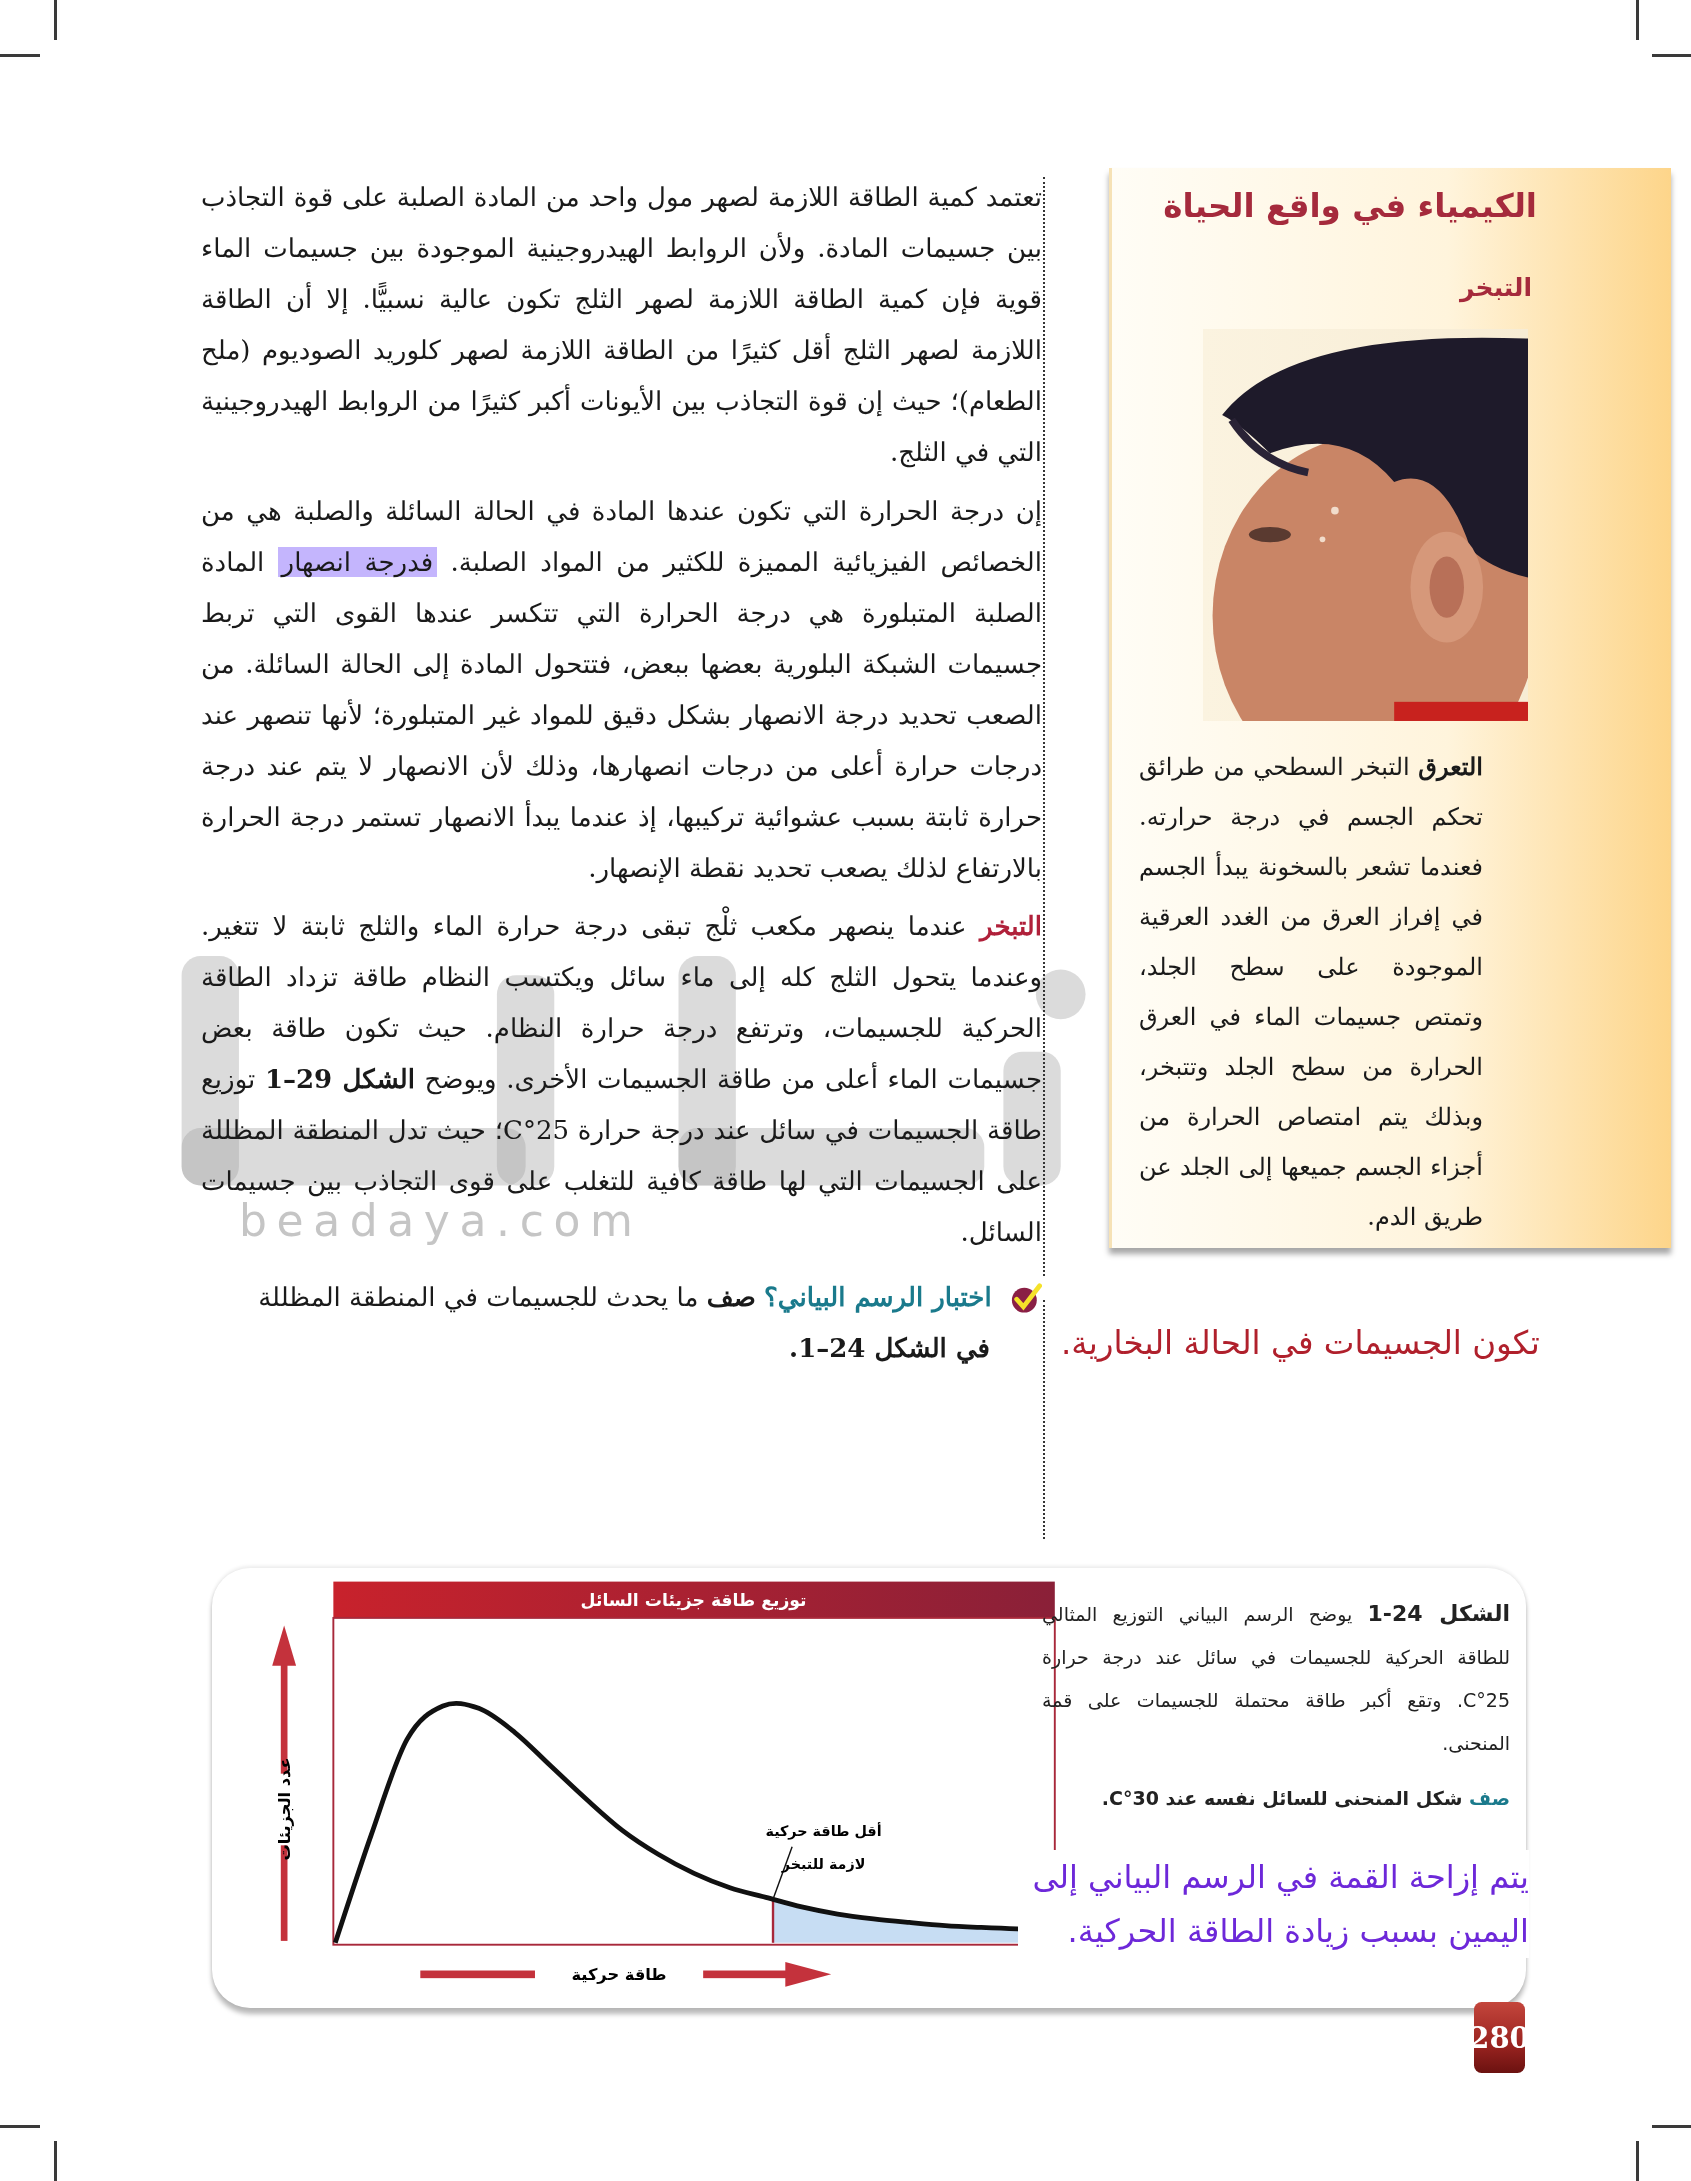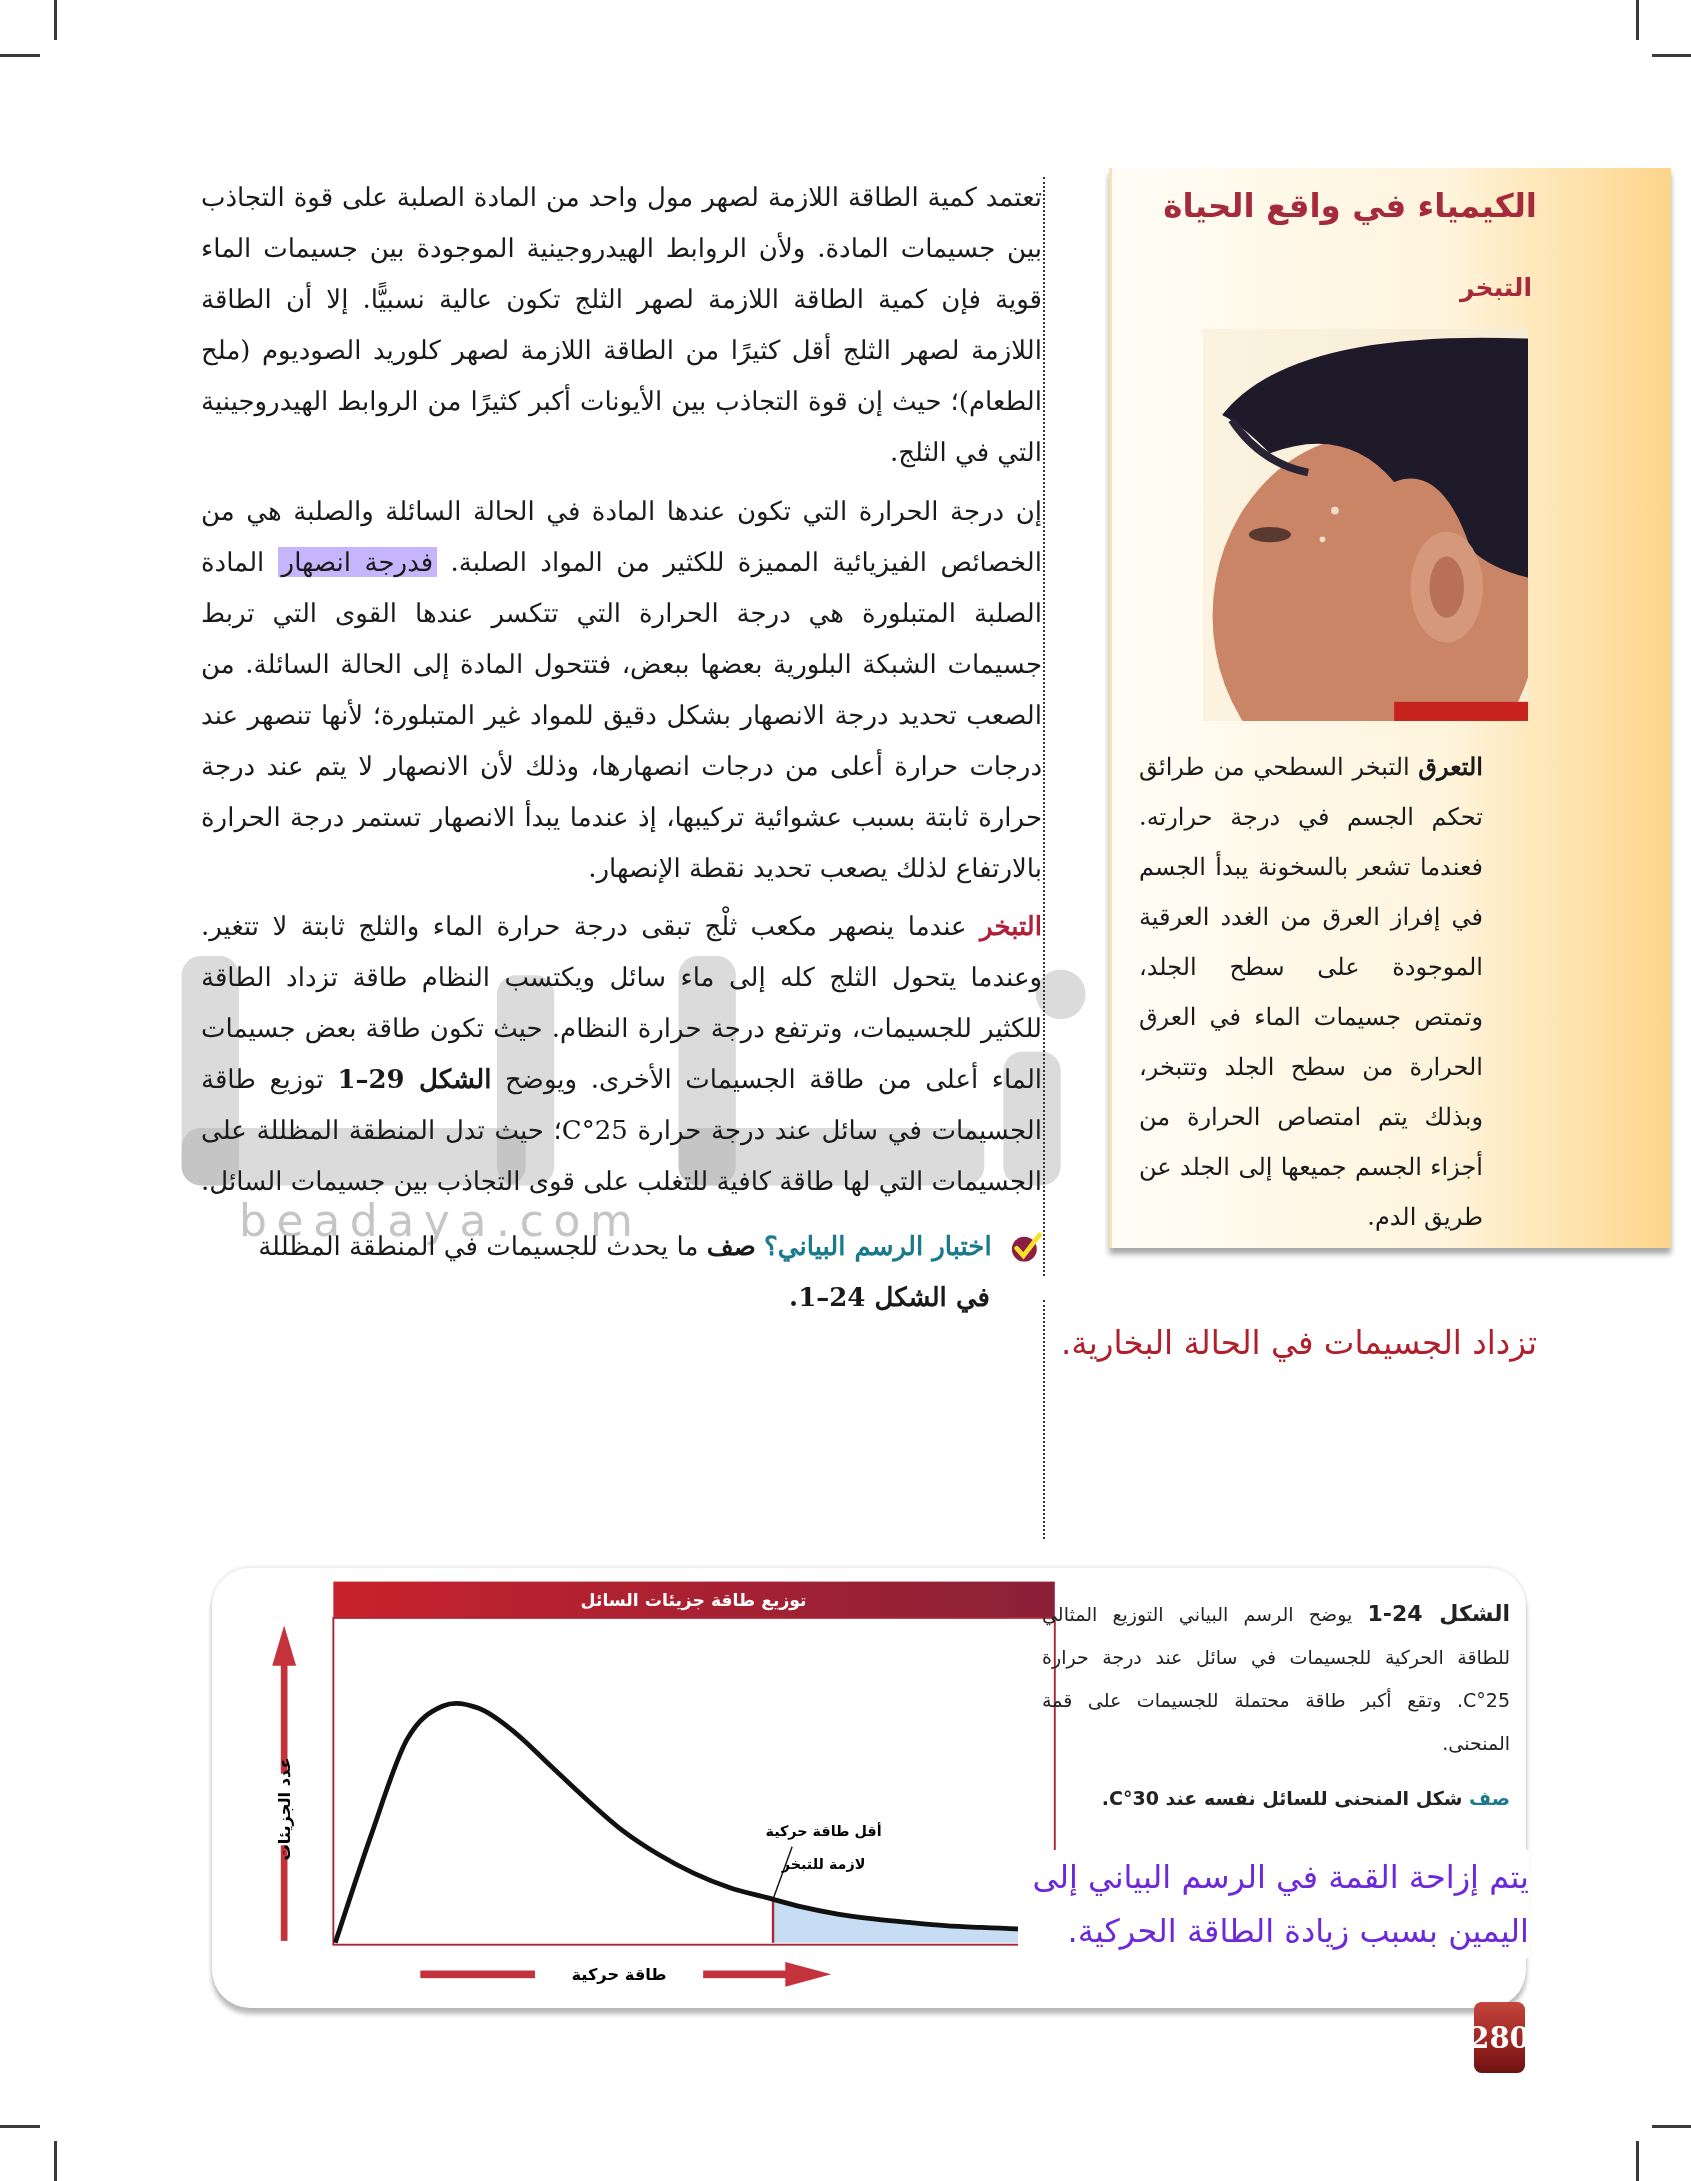--- a/index.html
+++ b/index.html
@@ -112,21 +112,21 @@
 
 <div class="main-col">
   <p>تعتمد كمية الطاقة اللازمة لصهر مول واحد من المادة الصلبة على قوة التجاذب بين جسيمات المادة. ولأن الروابط الهيدروجينية الموجودة بين جسيمات الماء قوية فإن كمية الطاقة اللازمة لصهر الثلج تكون عالية نسبيًّا. إلا أن الطاقة اللازمة لصهر الثلج أقل كثيرًا من الطاقة اللازمة لصهر كلوريد الصوديوم (ملح الطعام)؛ حيث إن قوة التجاذب بين الأيونات أكبر كثيرًا من الروابط الهيدروجينية التي في الثلج.</p>
   <p>
     <span>إن درجة الحرارة التي تكون عندها المادة في الحالة السائلة والصلبة هي من الخصائص الفيزيائية المميزة للكثير من المواد الصلبة.</span>
     <span class="hl">فدرجة انصهار</span>
     <span>المادة الصلبة المتبلورة هي درجة الحرارة التي تتكسر عندها القوى التي تربط جسيمات الشبكة البلورية بعضها ببعض، فتتحول المادة إلى الحالة السائلة. من الصعب تحديد درجة الانصهار بشكل دقيق للمواد غير المتبلورة؛ لأنها تنصهر عند درجات حرارة أعلى من درجات انصهارها، وذلك لأن الانصهار لا يتم عند درجة حرارة ثابتة بسبب عشوائية تركيبها، إذ عندما يبدأ الانصهار تستمر درجة الحرارة بالارتفاع لذلك يصعب تحديد نقطة الإنصهار.</span>
   </p>
   <p>
     <span class="term-red">التبخر</span>
-    <span>عندما ينصهر مكعب ثلْج تبقى درجة حرارة الماء والثلج ثابتة لا تتغير. وعندما يتحول الثلج كله إلى ماء سائل ويكتسب النظام طاقة تزداد الطاقة للكثير للجسيمات، وترتفع درجة حرارة النظام. حيث تكون طاقة بعض جسيمات الماء أعلى من طاقة الجسيمات الأخرى. ويوضح</span>
+    <span>عندما ينصهر مكعب ثلْج تبقى درجة حرارة الماء والثلج ثابتة لا تتغير. وعندما يتحول الثلج كله إلى ماء سائل ويكتسب النظام طاقة تزداد الطاقة الحركية للجسيمات، وترتفع درجة حرارة النظام. حيث تكون طاقة بعض جسيمات الماء أعلى من طاقة الجسيمات الأخرى. ويوضح</span>
     <span class="bold">الشكل 29–1</span>
     <span>توزيع طاقة الجسيمات في سائل عند درجة حرارة 25°C؛ حيث تدل المنطقة المظللة على الجسيمات التي لها طاقة كافية للتغلب على قوى التجاذب بين جسيمات السائل.</span>
   </p>
   <p style="margin-top:13.4px;">
     <svg class="check-icon" viewBox="0 0 34 34">
       <circle cx="15" cy="19" r="13" fill="#8a1f45"></circle>
       <path d="M7 18 L14 26 L31 4" stroke="#f5e22a" stroke-width="5" fill="none" stroke-linecap="round"></path>
     </svg>
     <span class="teal">اختبار الرسم البياني؟</span>
     <span class="bold">صف</span>
@@ -153,21 +153,21 @@
       <circle cx="138" cy="190" r="4" fill="#f1dccb"></circle>
       <circle cx="125" cy="220" r="3" fill="#f1dccb"></circle>
     </svg>
   </div>
   <div class="sb-text">
     <span class="bold">التعرق</span>
     <span>التبخر السطحي من طرائق تحكم الجسم في درجة حرارته. فعندما تشعر بالسخونة يبدأ الجسم في إفراز العرق من الغدد العرقية الموجودة على سطح الجلد، وتمتص جسيمات الماء في العرق الحرارة من سطح الجلد وتتبخر، وبذلك يتم امتصاص الحرارة من أجزاء الجسم جميعها إلى الجلد عن طريق الدم.</span>
   </div>
 </div>
 
-<div class="margin-note">تزداد الجسيمات في الحالة البخارية.</div>
+<div class="margin-note">تكون الجسيمات في الحالة البخارية.</div>
 
 <div class="figure-box"></div>
 <svg class="chart-svg" id="chart" width="860" height="440" viewBox="0 0 900 460">
   <defs>
     <linearGradient id="titlegrad" x1="0" x2="1" y1="0" y2="0">
       <stop offset="0" stop-color="#c8222c"></stop>
       <stop offset="1" stop-color="#8a2038"></stop>
     </linearGradient>
   </defs>
   <rect x="127" y="14" width="755" height="38" fill="url(#titlegrad)"></rect>

